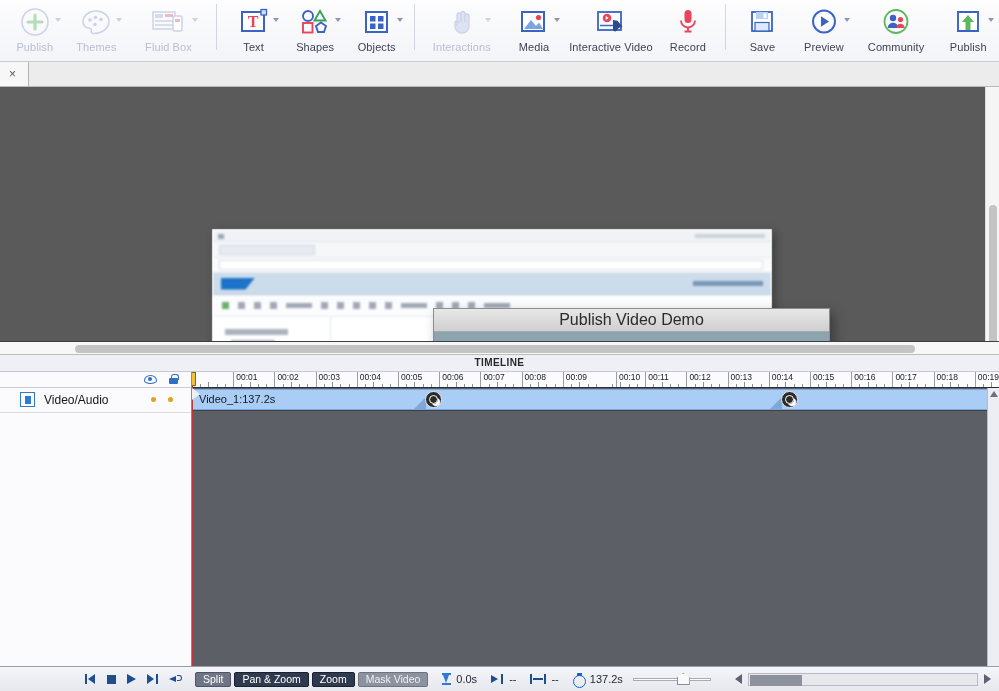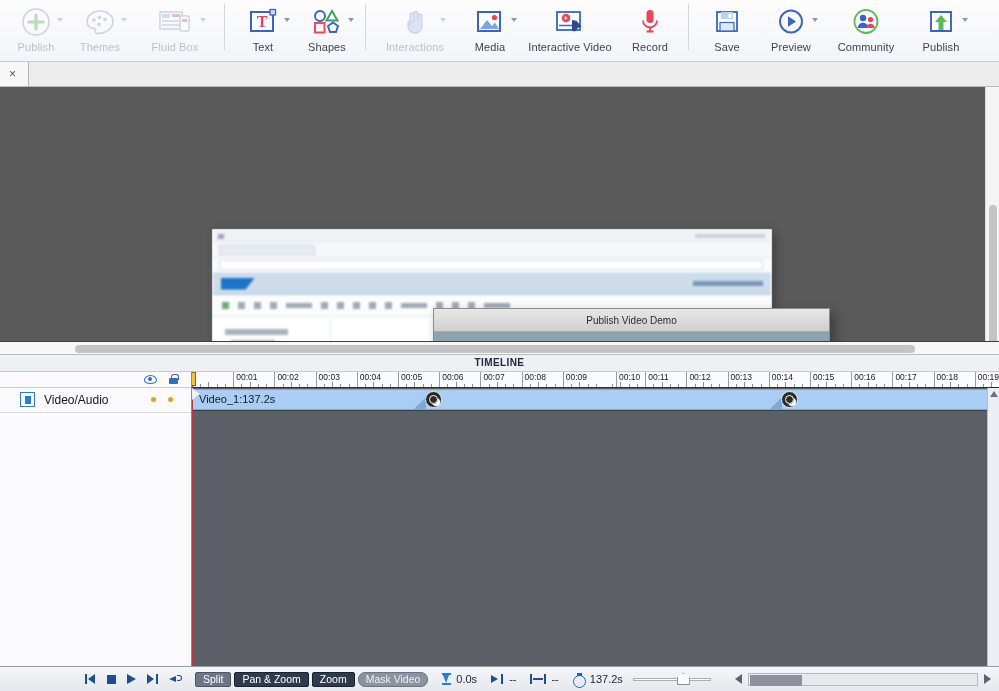--- a/index.html
+++ b/index.html
@@ -95,21 +95,21 @@
 
   .dialog {
     position: absolute; left: 433px; top: 221px; width: 397px; height: 208px;
     background: #8ca3b0; border: 1px solid #8d8d8d;
     box-shadow: 4px 5px 11px rgba(0,0,0,.35);
   }
   .dialog-title {
     height: 23px; background: linear-gradient(#e7e7e7, #cfcfcf);
     border-bottom: 1px solid #a9a9a9;
     display: flex; align-items: center; justify-content: center;
-    font-size: 10px; color: #2b2b2b;
+    font-size: 16px; color: #2b2b2b;
   }
   .dialog-body { height: calc(100% - 23px); background: #8ca3b0; }
 
   
   .v-scroll {
     position: absolute; right: 0; top: 0; bottom: 0; width: 14px; background: #f5f5f5;
     border-left: 1px solid #dcdcdc;
   }
   .v-thumb {
     position: absolute; left: 3px; top: 118px; width: 8px; height: 174px;
@@ -247,21 +247,21 @@
   .i-vol::after { content: ''; position: absolute; left: 8px; top: 1.5px; width: 4px; height: 4px;
     border: 1.4px solid #1d4f8f; border-left: none; border-radius: 0 4px 4px 0; }
 
   .bb-btns { display: flex; align-items: center; gap: 3px; margin-left: 3px; }
   .pill {
     height: 15px; padding: 0 7px; border-radius: 2px; display: flex; align-items: center;
     font-size: 10.5px; color: #ffffff; background: #6f7585; border: 1px solid #4e5464;
     white-space: nowrap;
   }
   .pill.active { background: #2f3a4e; border-color: #1a2230; }
-  .pill.dim { background: #8d929f; border-color: #6e7382; color: #f0f0f2; border-radius: 7px; }
+  .pill.dim { background: #8d929f; border-color: #6e7382; color: #f0f0f2; }
 
   .bb-field { display: flex; align-items: center; gap: 5px; margin-left: 14px; }
   .i-hour { width: 9px; height: 12px; position: relative; }
   .i-hour::before { content: ''; position: absolute; left: 0; top: 0; width: 9px; height: 2px; background: #2f7bd4; }
   .i-hour::after { content: ''; position: absolute; left: 0; bottom: 0; width: 9px; height: 2px; background: #2f7bd4; }
   .i-hour span { position: absolute; left: 1px; top: 2px; width: 0; height: 0;
     border-left: 3.5px solid transparent; border-right: 3.5px solid transparent; border-top: 8px solid #2f7bd4; }
   .i-in { width: 13px; height: 10px; position: relative; }
   .i-in::before { content: ''; position: absolute; left: 0; top: 1px; width: 0; height: 0;
     border-top: 4px solid transparent; border-bottom: 4px solid transparent; border-left: 7px solid #1d4f8f; }
@@ -358,20 +358,33 @@
             <circle cx="9" cy="8" r="5" fill="none" stroke="#3a63c4" stroke-width="1.9"></circle>
             <path d="M21 3l5.5 9.5h-11z" fill="none" stroke="#3aa05a" stroke-width="1.9"></path>
             <rect x="4" y="15" width="9.5" height="9.5" fill="none" stroke="#e8445a" stroke-width="1.9"></rect>
             <path d="M22 14.5l5 3.5-2 6h-6l-2-6z" fill="none" stroke="#3a63c4" stroke-width="1.9"></path>
           </svg>
       </div>
       <div class="tb-caret"></div>
       <div class="tb-label">Shapes</div>
     </div>
 
+    <div class="tb-item">
+      <div class="tb-icon">
+        <svg width="30" height="28" viewBox="0 0 30 28">
+            <rect x="4" y="4" width="21" height="20" fill="#fff" stroke="#3a63c4" stroke-width="2"></rect>
+            <rect x="8" y="8" width="5.5" height="5.5" fill="#3a63c4"></rect>
+            <rect x="16" y="8" width="5.5" height="5.5" fill="#3a63c4"></rect>
+            <rect x="8" y="15.5" width="5.5" height="5.5" fill="#3a63c4"></rect>
+            <rect x="16" y="15.5" width="5.5" height="5.5" fill="#3a63c4"></rect>
+          </svg>
+      </div>
+      <div class="tb-caret"></div>
+      <div class="tb-label">Objects</div>
+    </div>
 
     <div class="tb-sep"></div>
 
     <div class="tb-item wide disabled">
       <div class="tb-icon">
         <svg width="28" height="28" viewBox="0 0 28 28">
             <path d="M9 18V7a2 2 0 014 0v7V5.5a2 2 0 014 0V14V8a2 2 0 014 0v10c0 4-3 7-7 7s-7-3-7-7v-3a2 2 0 014 0" fill="#dde3f2" stroke="#cdd4e8" stroke-width="1.3"></path>
           </svg>
       </div>
       <div class="tb-caret"></div>

